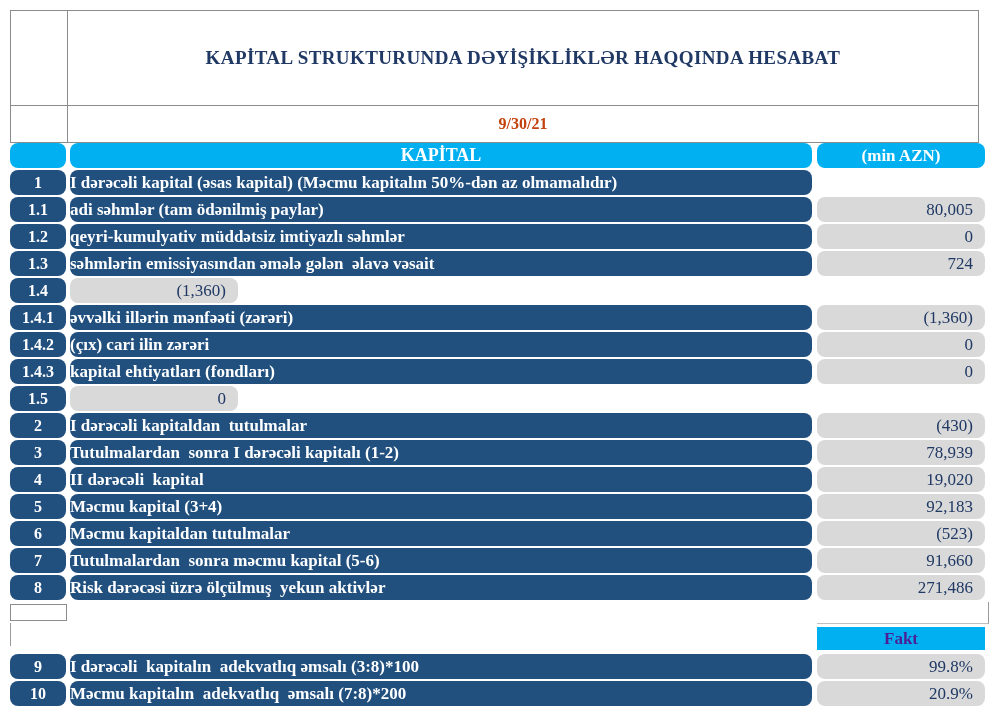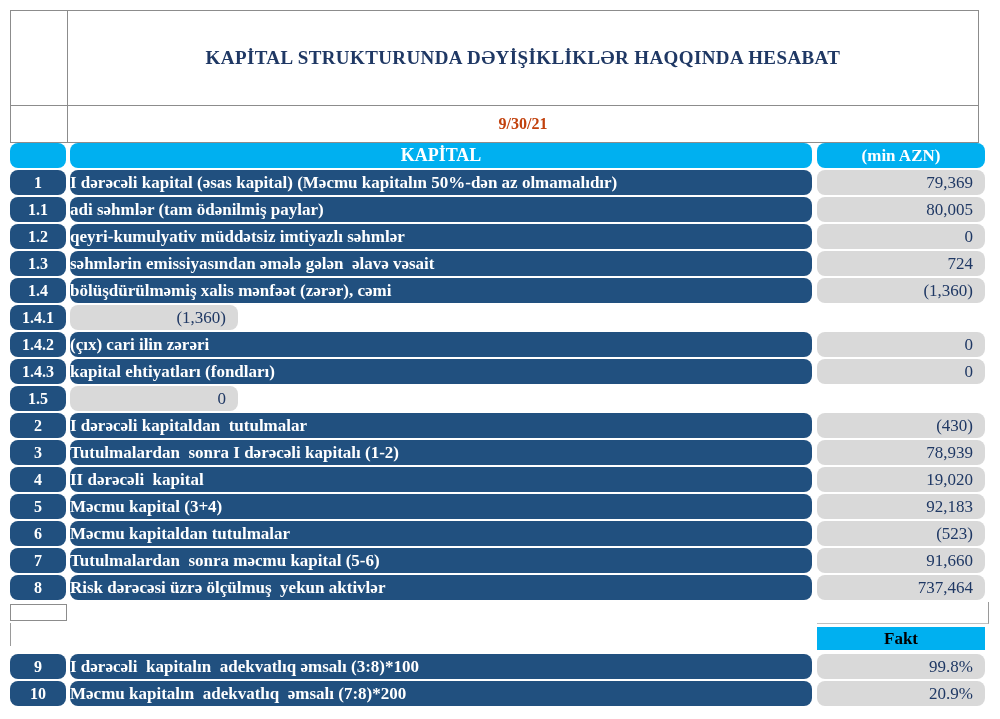--- a/index.html
+++ b/index.html
@@ -60,21 +60,21 @@
     position:absolute;left:0;top:2;top:2px;width:57px;height:17px;
     background:#fff;border:1px solid #8c8c8c;box-sizing:border-box;
   }
   .gap-left-stub{position:absolute;left:0;top:21px;width:1px;height:23px;background:#9a9a9a;}
   .gap-right-cell{
     position:absolute;left:807px;top:0;width:172px;height:22px;
     background:#fff;border-right:1px solid #9a9a9a;border-bottom:1px solid #c0c0c0;box-sizing:border-box;
   }
   .fakt-cell{
     position:absolute;left:807px;top:25px;width:168px;height:23px;
-    background:#00B0F0;color:#000000;font-weight:bold;font-size:17px;
+    background:#00B0F0;color:#4c1d95;font-weight:bold;font-size:17px;
     display:flex;align-items:center;justify-content:center;
   }
 </style>
 </head>
 <body>
 
 <div class="sheet">
 
   <div class="top-table">
     <div class="t-row r1">
@@ -95,44 +95,43 @@
 
     <div class="row hdr">
       <div class="cell c-num"></div>
       <div class="cell c-label">KAPİTAL</div>
       <div class="cell c-value">(min AZN)</div>
     </div>
 
     <div class="row">
       <div class="cell c-num">1</div>
       <div class="cell c-label">I dərəcəli kapital (əsas kapital) (Məcmu kapitalın 50%-dən az olmamalıdır)</div>
-      <div class="cell c-value">79,369</div>
     </div>
     <div class="row">
       <div class="cell c-num">1.1</div>
       <div class="cell c-label">adi səhmlər (tam ödənilmiş paylar)</div>
       <div class="cell c-value">80,005</div>
     </div>
     <div class="row">
       <div class="cell c-num">1.2</div>
       <div class="cell c-label">qeyri-kumulyativ müddətsiz imtiyazlı səhmlər</div>
       <div class="cell c-value">0</div>
     </div>
     <div class="row">
       <div class="cell c-num">1.3</div>
       <div class="cell c-label">səhmlərin emissiyasından əmələ gələn  əlavə vəsait</div>
       <div class="cell c-value">724</div>
     </div>
     <div class="row">
       <div class="cell c-num">1.4</div>
-      <div class="cell c-label">bölüşdürülməmiş xalis mənfəət (zərər), cəmi</div>
       <div class="cell c-value">(1,360)</div>
     </div>
     <div class="row">
       <div class="cell c-num">1.4.1</div>
+      <div class="cell c-label">əvvəlki illərin mənfəəti (zərəri)</div>
       <div class="cell c-value">(1,360)</div>
     </div>
     <div class="row">
       <div class="cell c-num">1.4.2</div>
       <div class="cell c-label">(çıx) cari ilin zərəri</div>
       <div class="cell c-value">0</div>
     </div>
     <div class="row">
       <div class="cell c-num">1.4.3</div>
       <div class="cell c-label">kapital ehtiyatları (fondları)</div>
@@ -168,21 +167,21 @@
       <div class="cell c-value">(523)</div>
     </div>
     <div class="row">
       <div class="cell c-num">7</div>
       <div class="cell c-label">Tutulmalardan  sonra məcmu kapital (5-6)</div>
       <div class="cell c-value">91,660</div>
     </div>
     <div class="row">
       <div class="cell c-num">8</div>
       <div class="cell c-label">Risk dərəcəsi üzrə ölçülmuş  yekun aktivlər</div>
-      <div class="cell c-value">737,464</div>
+      <div class="cell c-value">271,486</div>
     </div>
 
     <div class="gap-block">
       <div class="gap-left-cell"></div>
       <div class="gap-left-stub"></div>
       <div class="gap-right-cell"></div>
       <div class="fakt-cell">Fakt</div>
     </div>
 
     <div class="row">

